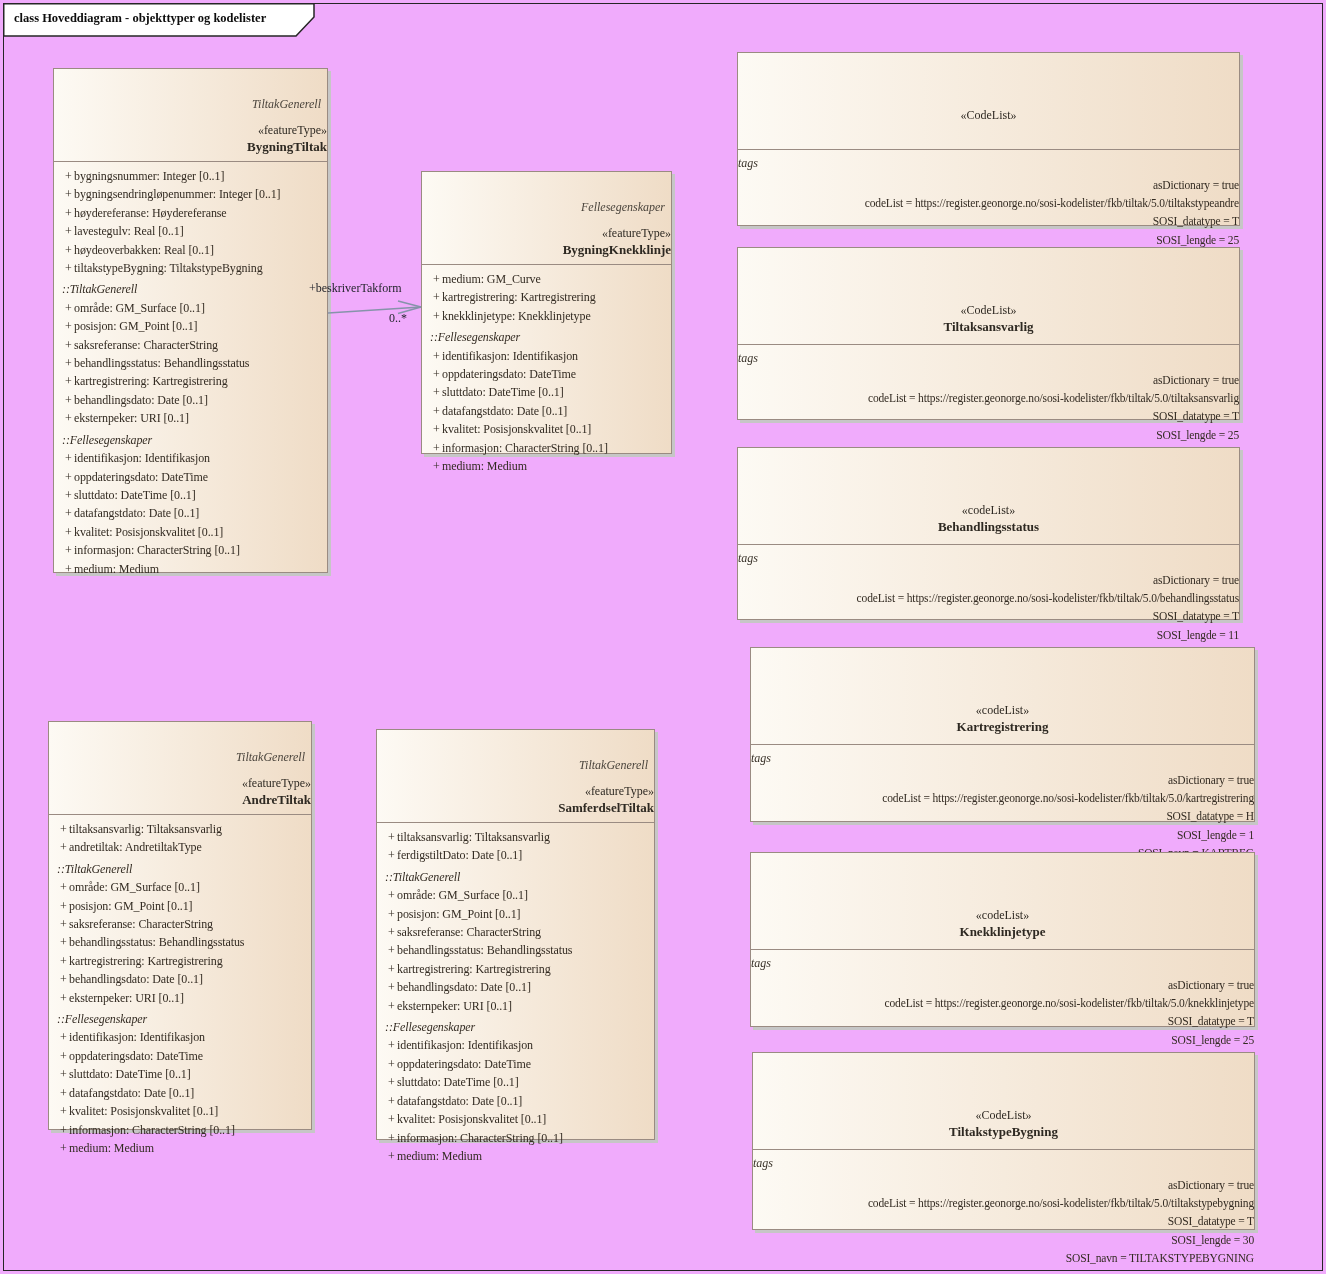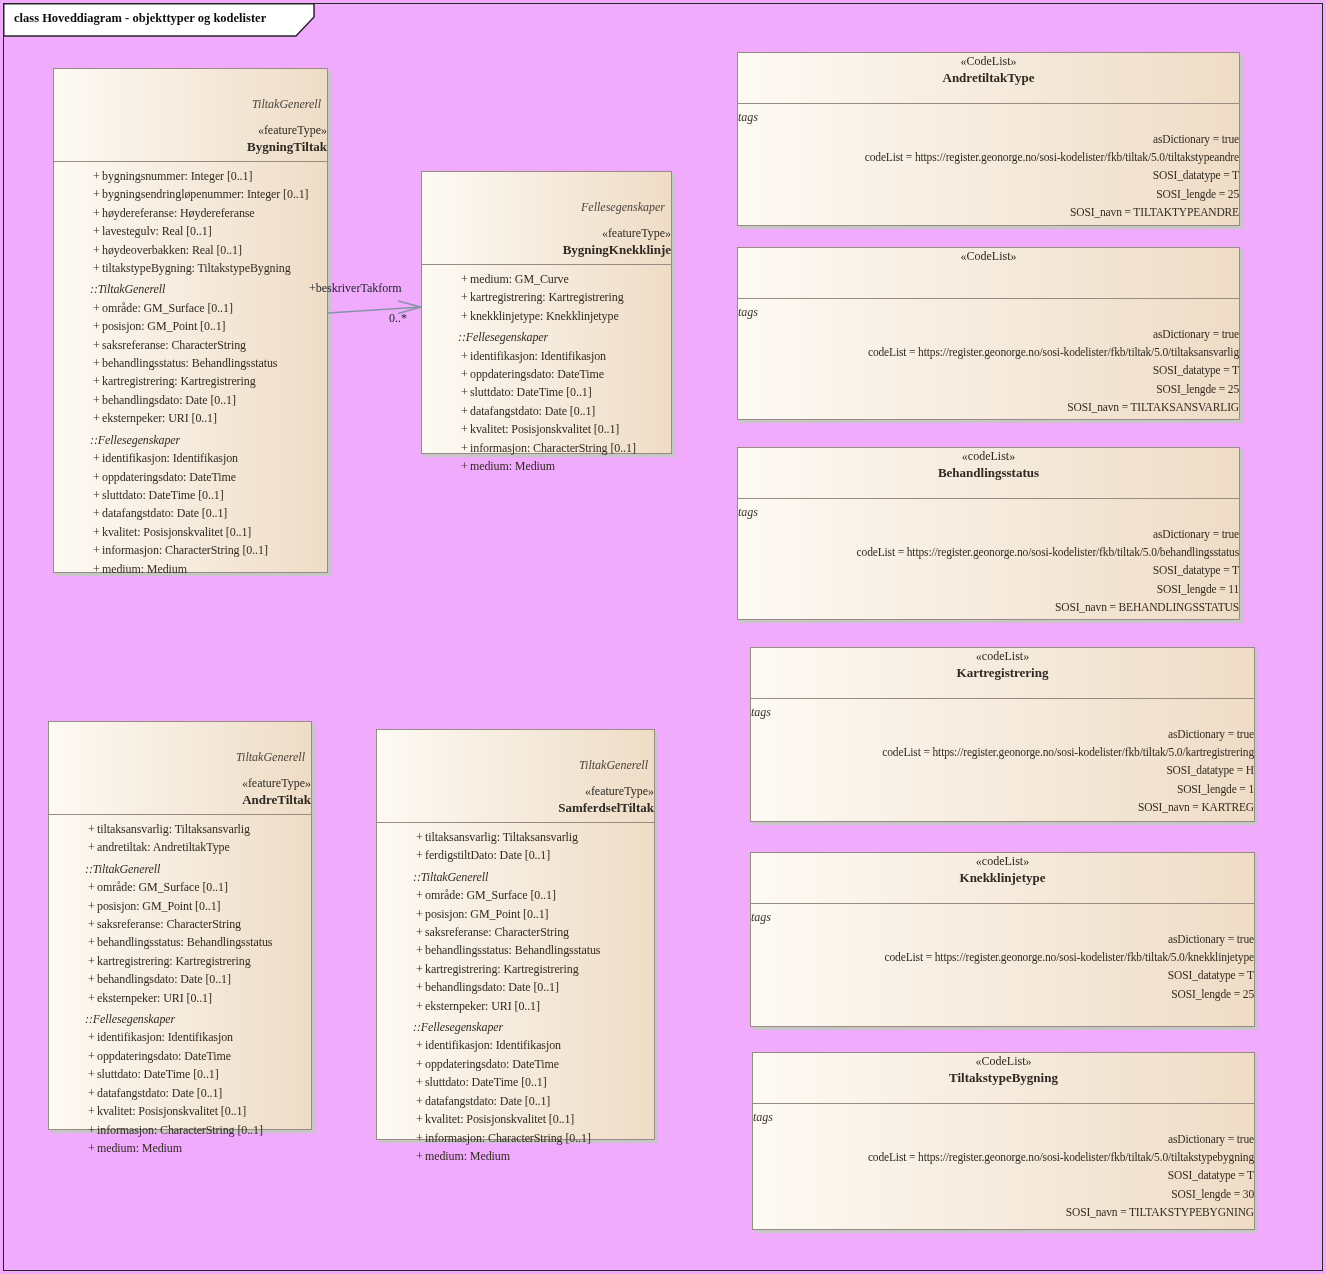--- a/index.html
+++ b/index.html
@@ -34,27 +34,27 @@
   #box-cl-tiltaksansvarlig{left:737px;top:247px; width:503px;height:173px;}
   #box-cl-behandlingsstatus{left:737px;top:447px;width:503px;height:173px;}
   #box-cl-kartregistrering{left:750px;top:647px; width:505px;height:175px;}
   #box-cl-knekklinjetype  {left:750px;top:852px; width:505px;height:175px;}
   #box-cl-tiltakstypebygning{left:752px;top:1052px;width:503px;height:178px;}
 
   .chead{position:relative;height:69px;border-bottom:1px solid var(--box-border);text-align:right;margin-top:24px;}
   .pkg{position:absolute;top:4px;right:6px;font-style:italic;font-size:12px;color:#4a443c;}
   .chead .stereo{padding-top:30px;font-size:12px;color:#2e2922;}
   .cname{font-size:13px;font-weight:bold;color:#2e2922;margin-top:1px;}
-  .cbody{padding-top:5px;margin-left:28px;}
+  .cbody{padding-top:5px;}
   .row{line-height:18.4px;font-size:12px;color:var(--ink);letter-spacing:-0.1px;white-space:nowrap;}
   .row .vis{display:inline-block;width:20px;padding-left:11px;}
   .row.section{font-style:italic;padding-left:8px;margin-top:3px;}
 
   .clhead{position:relative;height:51px;border-bottom:1px solid var(--box-border);text-align:center;}
-  .clhead .stereo{padding-top:1px;font-size:12px;color:#2e2922;}
+  .clhead .stereo{padding-top:9px;font-size:12px;color:#2e2922;margin-top:46px;}
   .tags-title{text-align:left;font-style:italic;font-size:12px;color:#3a332a;margin:6px 0 5px;}
   .tagline{padding-left:8px;font-size:11.5px;line-height:18.2px;letter-spacing:-0.15px;color:var(--ink);white-space:nowrap;text-align:right;}
 
   .connector{position:absolute;left:320px;top:270px;width:112px;height:60px;overflow:visible;}
   .conn-label{position:absolute;left:309px;top:281px;font-size:12px;color:#23252c;white-space:nowrap;}
   .conn-mult{position:absolute;left:389px;top:311px;font-size:12px;color:#23252c;}
 </style>
 </head>
 <body>
 
@@ -170,34 +170,34 @@
         <div class="row attr"><span class="vis">+</span><span class="atext">datafangstdato: Date [0..1]</span></div>
         <div class="row attr"><span class="vis">+</span><span class="atext">kvalitet: Posisjonskvalitet [0..1]</span></div>
         <div class="row attr"><span class="vis">+</span><span class="atext">informasjon: CharacterString [0..1]</span></div>
         <div class="row attr"><span class="vis">+</span><span class="atext">medium: Medium</span></div>
       </div>
     </section>
 
   <section class="uml-codelist" id="box-cl-andretiltaktype">
       <div class="clhead">
         <div class="stereo">«CodeList»</div>
-        <div class="cname">AndretiltakType</div>
       </div>
       <div class="clbody">
         <div class="tags-title">tags</div>
         <div class="tagline">asDictionary = true</div>
         <div class="tagline">codeList = https://register.geonorge.no/sosi-kodelister/fkb/tiltak/5.0/tiltakstypeandre</div>
         <div class="tagline">SOSI_datatype = T</div>
         <div class="tagline">SOSI_lengde = 25</div>
         <div class="tagline">SOSI_navn = TILTAKTYPEANDRE</div>
       </div>
     </section>
   <section class="uml-codelist" id="box-cl-tiltaksansvarlig">
       <div class="clhead">
         <div class="stereo">«CodeList»</div>
+        <div class="cname">Tiltaksansvarlig</div>
       </div>
       <div class="clbody">
         <div class="tags-title">tags</div>
         <div class="tagline">asDictionary = true</div>
         <div class="tagline">codeList = https://register.geonorge.no/sosi-kodelister/fkb/tiltak/5.0/tiltaksansvarlig</div>
         <div class="tagline">SOSI_datatype = T</div>
         <div class="tagline">SOSI_lengde = 25</div>
         <div class="tagline">SOSI_navn = TILTAKSANSVARLIG</div>
       </div>
     </section>

